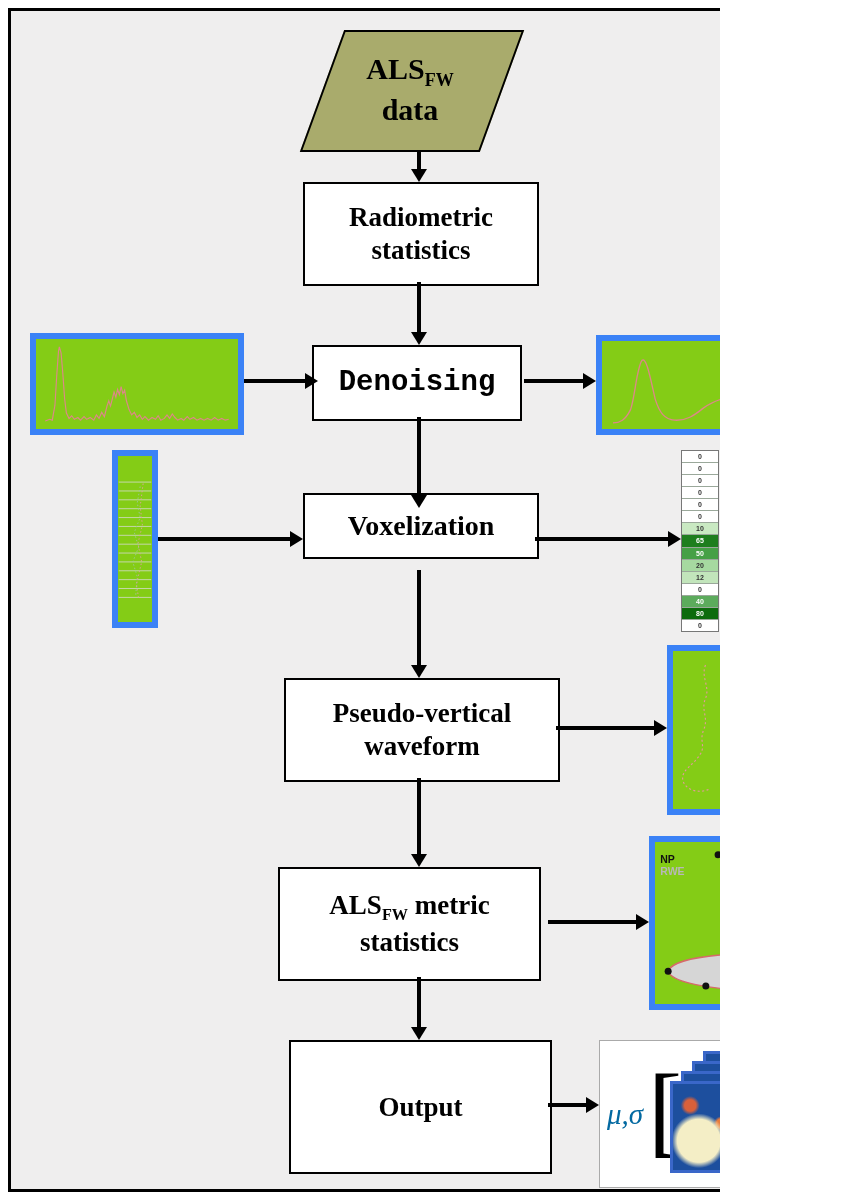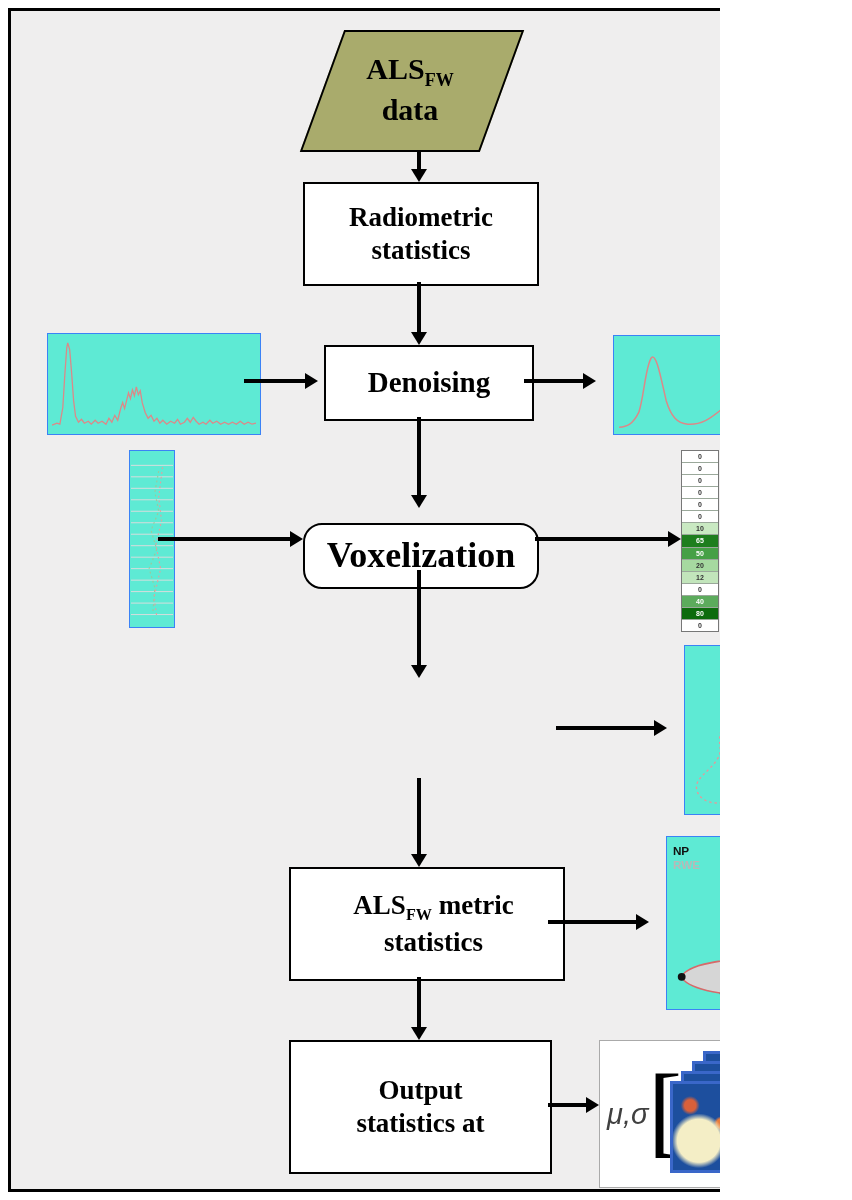--- a/index.html
+++ b/index.html
@@ -10,42 +10,42 @@
         align-items:center;justify-content:center;text-align:center;
         font-family:"Liberation Serif","DejaVu Serif",serif;font-weight:700;color:#000;line-height:1.22;}
   .node sub{font-size:60%;font-weight:700;}
 
   .start-skew{position:absolute;background:#a9ab6c;border:2px solid #000;transform:skewX(-20deg);}
   .start-text{position:absolute;display:flex;flex-direction:column;align-items:center;justify-content:center;
         text-align:center;font-family:"Liberation Serif","DejaVu Serif",serif;font-weight:700;
         font-size:30px;color:#000;line-height:1.25;}
   .start-text sub{font-size:60%;}
 
-  .panel{position:absolute;background:#5eead4;border:1px solid #3b82f6;box-sizing:border-box;margin-left:17px;}
+  .panel{position:absolute;background:#84cc16;border:6px solid #3b82f6;box-sizing:border-box;}
 
   
   .varrow{position:absolute;width:16px;display:flex;flex-direction:column;align-items:center;}
   .varrow .shaft{width:4px;flex:1;background:#000;}
   .varrow .head{width:0;height:0;border-left:8px solid transparent;border-right:8px solid transparent;border-top:13px solid #000;}
   .harrow{position:absolute;height:16px;display:flex;flex-direction:row;align-items:center;}
   .harrow .shaft{height:4px;flex:1;background:#000;}
   .harrow .head{width:0;height:0;border-top:8px solid transparent;border-bottom:8px solid transparent;border-left:13px solid #000;}
 
   
   #voxel-column{position:absolute;left:681px;top:450px;width:38px;height:182px;display:flex;flex-direction:column;
         background:#fff;border:1px solid #777;box-sizing:border-box;}
   .voxel-cell{flex:1;display:flex;align-items:center;justify-content:center;
         font-family:"Liberation Sans",sans-serif;font-size:7px;font-weight:700;}
   .voxel-cell + .voxel-cell{border-top:1px solid #9aa89a;}
 
   
   #panel-stats{position:absolute;left:599px;top:1040px;width:238px;height:148px;background:#fff;
         border:1px solid #aaa;box-sizing:border-box;}
   #stats-label{position:absolute;left:7px;top:50%;transform:translateY(-50%);
-        font-family:Liberation Sans, sans-serif;font-style:italic;font-size:29px;color:#404040;}
+        font-family:Liberation Serif, serif;font-style:italic;font-size:29px;color:#0369a1;}
   .bracket-char{position:absolute;top:50%;transform:translateY(-54%);line-height:1;
         font-family:"Liberation Serif","DejaVu Serif",serif;font-size:102px;font-weight:400;color:#000;}
   #bracket-open{left:48px;}
   #bracket-close{left:204px;}
   #layers{position:absolute;left:70px;top:10px;width:132px;height:128px;}
   .layer{position:absolute;width:92px;height:92px;border:3px solid #3a67c9;box-sizing:border-box;
         background:
           radial-gradient(circle at 30% 66%, #f4eec6 0%, #f4eec6 26%, rgba(244,238,198,0) 33%),
           radial-gradient(circle at 72% 22%, #e0512f 0%, #e0512f 9%, rgba(224,81,47,0) 14%),
           radial-gradient(circle at 56% 46%, #e87c3c 0%, #e87c3c 7%, rgba(232,124,60,0) 11%),
@@ -69,37 +69,40 @@
   <div class="start-text" style="left:300px;top:30px;width:220px;height:118px;">
     <div><span>ALS</span><sub>FW</sub></div>
     <div>data</div>
   </div>
 
   <div class="node" style="left:303px;top:182px;width:232px;height:100px;font-size:27px;">
     <div>Radiometric</div>
     <div>statistics</div>
   </div>
 
-  <div class="node" style="left:324px;top:345px;width:206px;height:72px;font-size:29px;">
+  <div class="node" style="left:312px;top:345px;width:206px;height:72px;font-size:29px;font-family:Liberation Mono, monospace;">
     <div>Denoising</div>
   </div>
 
-  <div class="node" style="left:303px;top:523px;width:232px;height:62px;font-size:36px;border-radius:19px;">
+  <div class="node" style="left:303px;top:493px;width:232px;height:62px;font-size:28px;">
     <div>Voxelization</div>
   </div>
 
-
-  <div class="node" style="left:289px;top:867px;width:259px;height:110px;font-size:27px;padding-left:13px;">
+  <div class="node" style="left:284px;top:678px;width:272px;height:100px;font-size:27px;">
+    <div>Pseudo-vertical</div>
+    <div>waveform</div>
+  </div>
+
+  <div class="node" style="left:278px;top:867px;width:259px;height:110px;font-size:27px;">
     <div><span>ALS</span><sub>FW</sub><span> metric</span></div>
     <div>statistics</div>
   </div>
 
   <div class="node" style="left:289px;top:1040px;width:259px;height:130px;font-size:27px;">
     <div>Output</div>
-    <div>statistics at</div>
   </div>
 
   <div class="panel" style="left:30px;top:333px;width:214px;height:102px;">
     <svg class="svg-fill" viewBox="0 0 214 102">
       <polyline fill="none" stroke="#dd8888" stroke-width="1.3" points="3,93 8,91 11,92 14,75 16,42 18,14 19,9 21,16 23,40 25,68 27,84 30,90 33,87 36,91 40,89 43,92 47,88 50,91 54,89 58,92 61,86 64,90 67,83 70,88 73,76 75,70 77,76 79,68 81,60 83,66 85,57 87,63 89,54 91,62 93,58 95,70 98,80 101,86 104,83 107,89 110,86 113,91 116,88 120,92 124,89 128,91 131,87 134,92 138,90 141,86 144,90 147,85 150,89 153,92 157,90 160,92 164,88 167,91 171,89 175,92 179,90 183,92 187,90 191,92 195,89 199,92 203,90 207,92 211,91"></polyline>
     </svg>
   </div>
 
   <div class="panel" style="left:596px;top:335px;width:224px;height:100px;">
     <svg class="svg-fill" viewBox="0 0 224 100">

